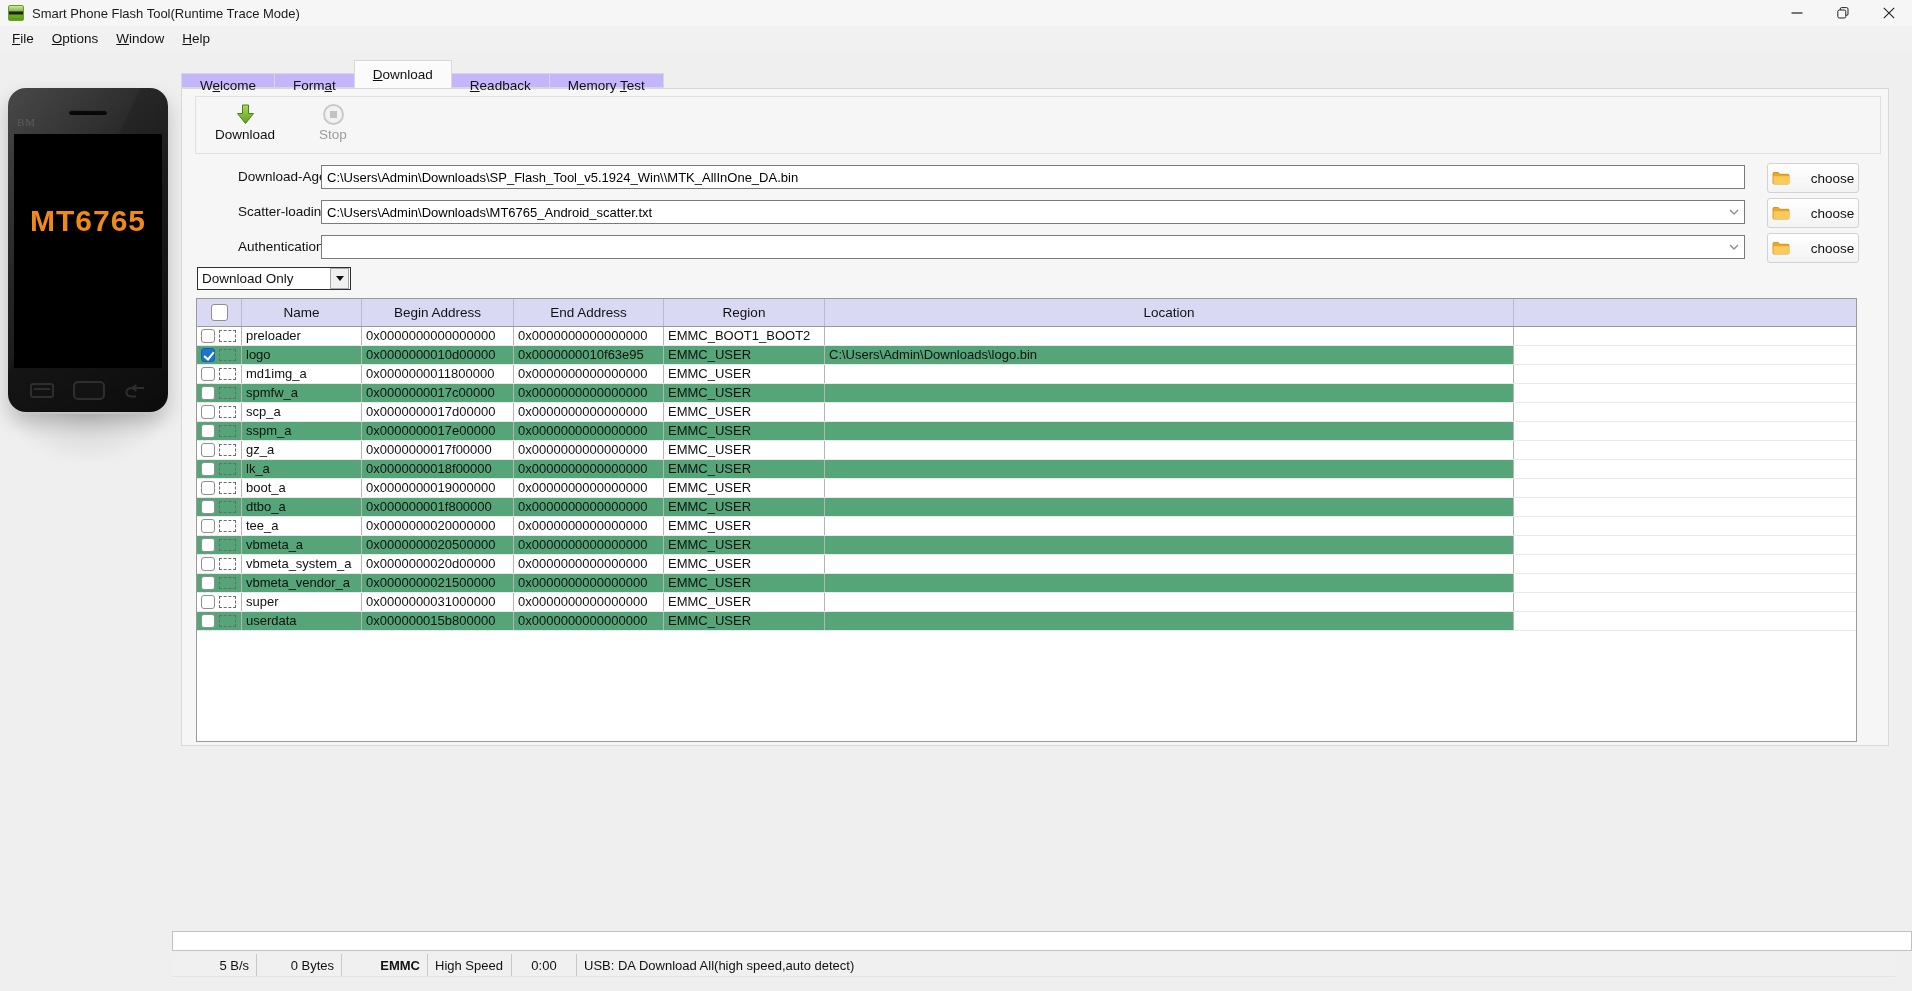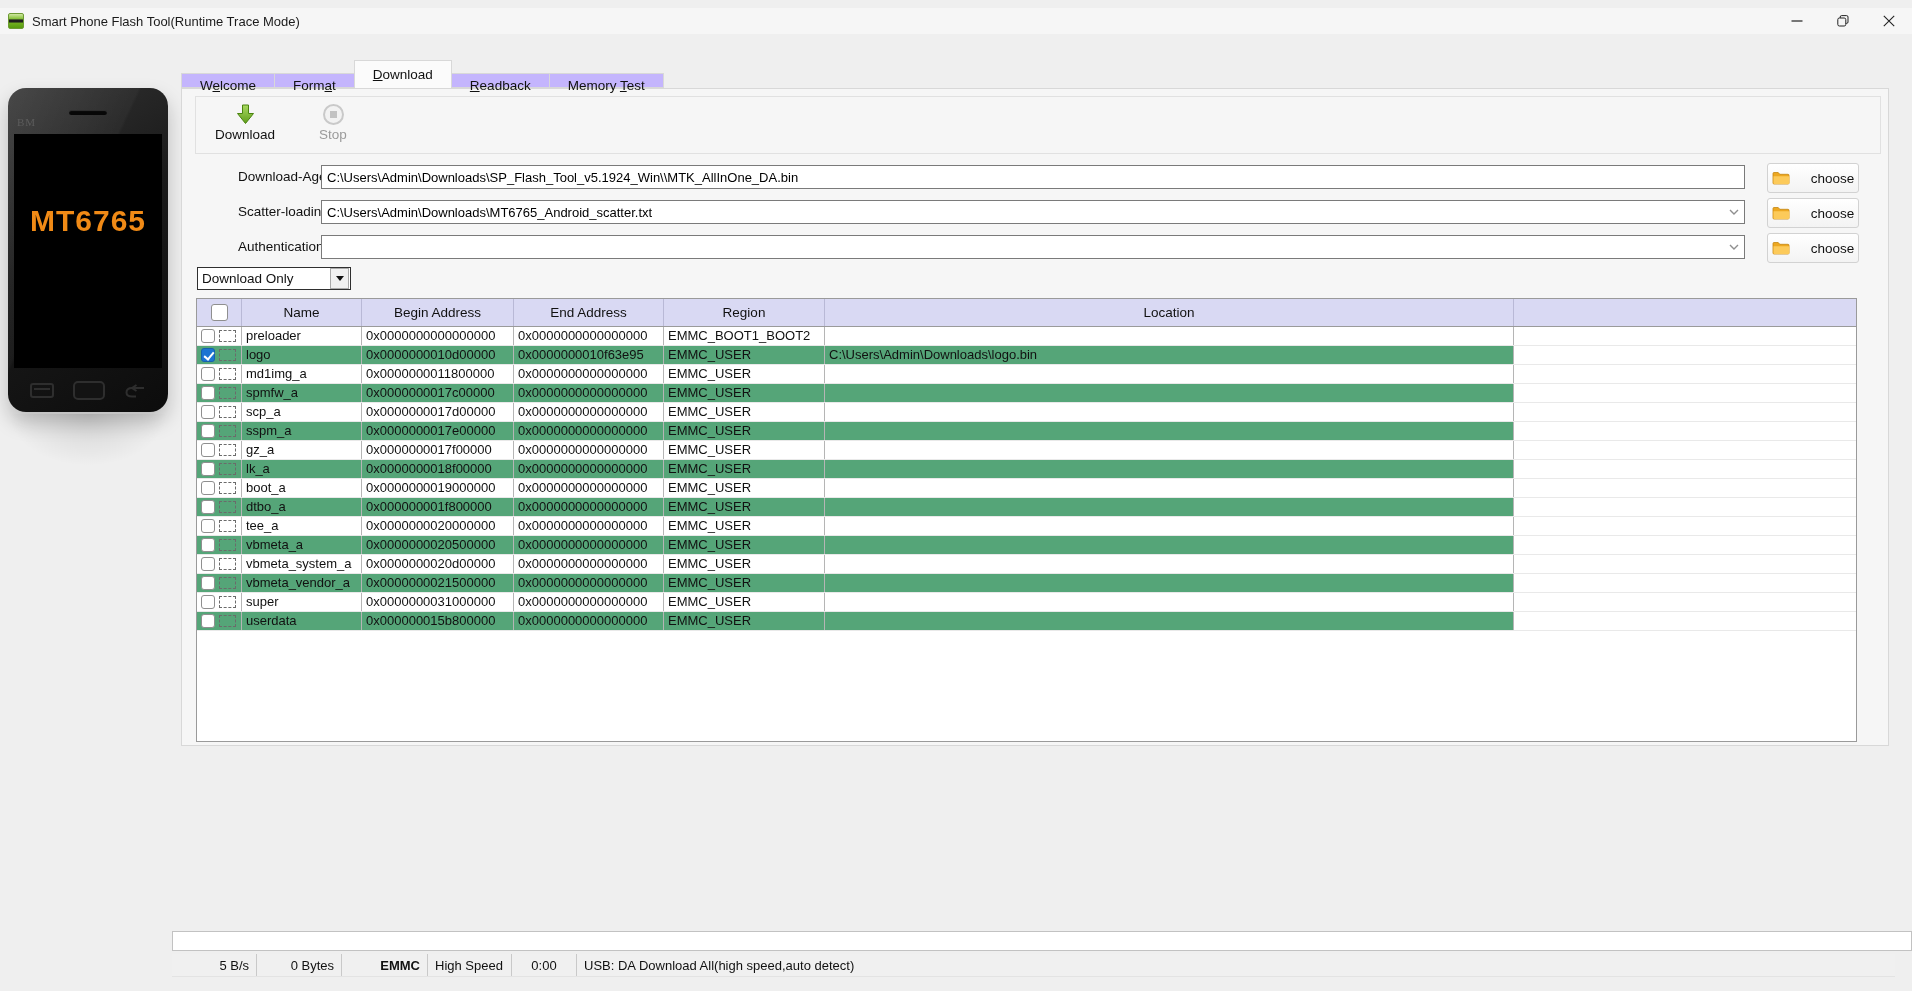--- a/index.html
+++ b/index.html
@@ -1,20 +1,20 @@
 <!DOCTYPE html>
 <html><head>
 <meta charset="utf-8">
 <style>
   html,body{margin:0;padding:0;}
   .app{position:relative;width:1912px;height:991px;background:#efefef;
        font-family:"Liberation Sans",sans-serif;font-size:13px;color:#111;overflow:hidden;}
 
   
-  .titlebar{position:absolute;top:8px;left:0;right:0;height:26px;background:#f6f6f6;
+  .titlebar{position:absolute;top:0;left:0;right:0;height:26px;background:#f6f6f6;
             display:flex;align-items:center;}
   .app-icon{width:16px;height:16px;margin-left:8px;border-radius:2px;
             background:linear-gradient(180deg,#cfe6a0 0%,#8bc540 32%,#1e1e1e 44%,#1e1e1e 56%,#6fae1d 66%,#559a0e 100%);
             border:1px solid #6d9a33;box-sizing:border-box;}
   .wtitle{margin-left:8px;font-size:13px;color:#1b1b1b;}
   .win-controls{margin-left:auto;display:flex;height:26px;}
   .win-btn{width:46px;height:26px;display:flex;align-items:center;justify-content:center;}
 
   
   .menubar{position:absolute;top:26px;left:0;right:0;height:26px;background:#f1f1f1;
@@ -139,20 +139,26 @@
           </svg>
       </div>
       <div class="win-btn">
         <svg width="12" height="12" viewBox="0 0 12 12">
             <path d="M0.8 0.8 L11.2 11.2 M11.2 0.8 L0.8 11.2" stroke="#222" stroke-width="1.1"></path>
           </svg>
       </div>
     </div>
   </div>
 
+  <div class="menubar">
+    <span class="menu-item"><span></span><span class="u">F</span><span>ile</span></span>
+    <span class="menu-item"><span></span><span class="u">O</span><span>ptions</span></span>
+    <span class="menu-item"><span></span><span class="u">W</span><span>indow</span></span>
+    <span class="menu-item"><span></span><span class="u">H</span><span>elp</span></span>
+  </div>
 
   <div class="phone">
     <div class="phone-gloss"></div>
     <span class="phone-brand">BM</span>
     <span class="phone-speaker"></span>
     <div class="phone-screen">
       <div class="phone-chipset">MT6765</div>
     </div>
     <div class="phone-nav">
       <span class="nav-menu"></span>

